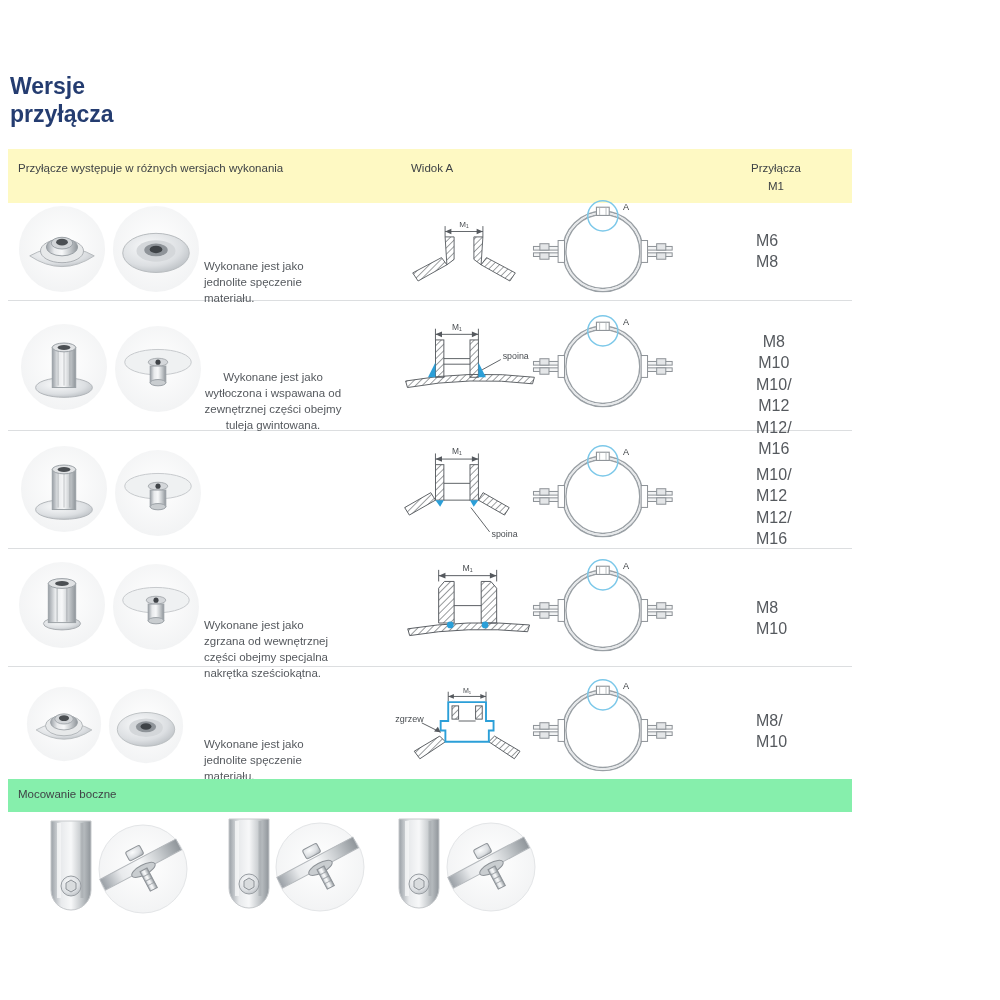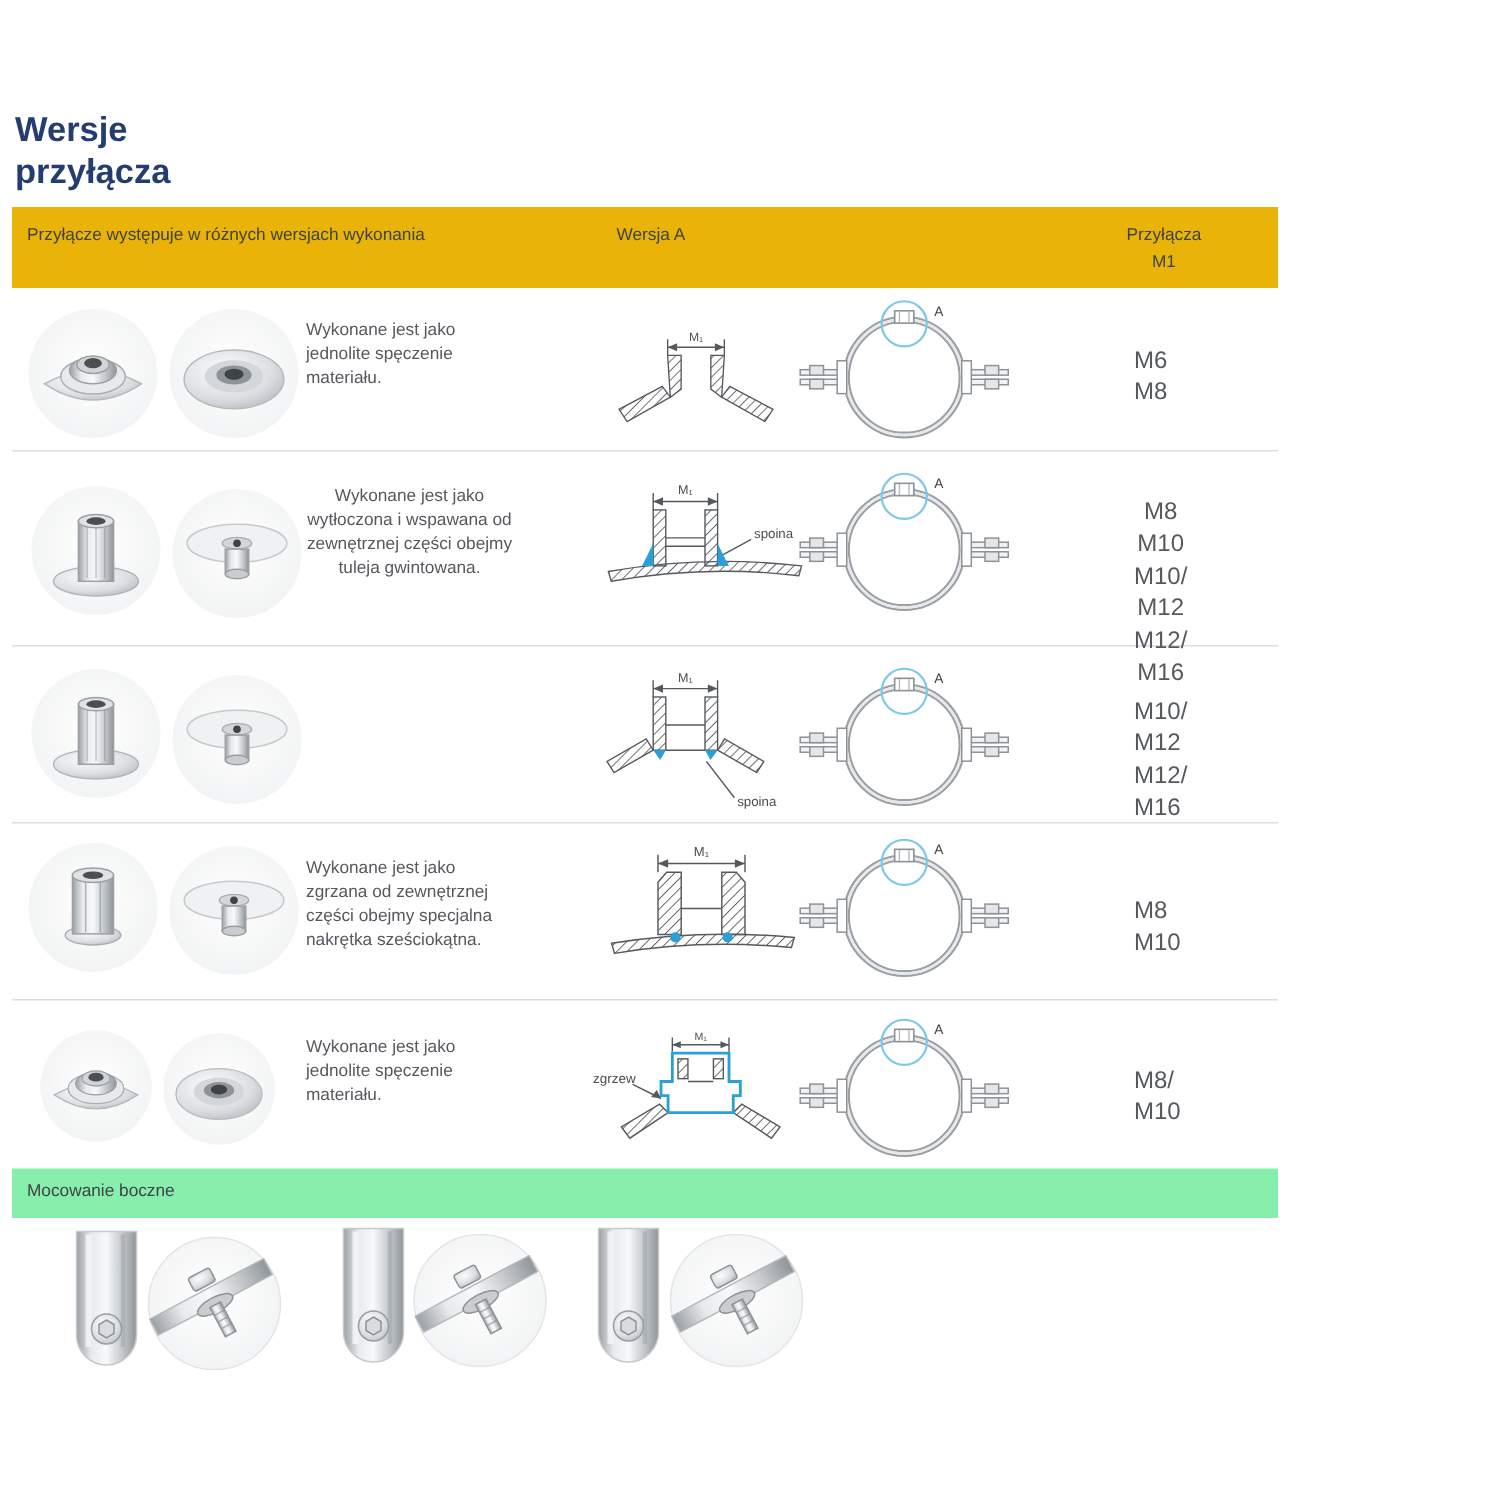--- a/index.html
+++ b/index.html
@@ -2,36 +2,36 @@
 <html><head>
 <meta charset="utf-8">
 <style>
   html,body{margin:0;padding:0;background:#ffffff;}
   body{font-family:"Liberation Sans",sans-serif;color:#55595e;}
   .page{position:relative;width:852px;height:1000px;background:#ffffff;overflow:hidden;}
 
   .title{position:absolute;left:10px;top:72px;margin:0;font-size:23px;line-height:1.22;
          font-weight:bold;color:#243c70;}
 
-  .theader{position:absolute;left:8px;top:138px;width:984px;height:54px;background:#eab308;
+  .theader{position:absolute;left:8px;top:149px;width:984px;height:54px;background:#fef9c3;
            font-size:11.5px;color:#3f4346;}
   .th{position:absolute;top:13px;}
   .th.intro{left:10px;}
   .th.view{left:403px;}
   .th.thread{left:712px;width:112px;text-align:center;line-height:1.6;top:10px;}
   .th.version{left:880px;width:128px;text-align:center;line-height:1.6;top:10px;}
 
   .rows{position:absolute;left:8px;top:192px;width:984px;}
   .row{position:relative;width:984px;border-bottom:1px solid #dcdee0;}
   .row-a{height:108px;}.row-b{height:129px;text-align:center;}.row-c{height:117px;}.row-d{height:117px;}.row-e{height:113px;}
 
   .photo{position:absolute;width:88px;height:88px;}
   .photo.small{width:76px;height:76px;}
 
-  .desc{position:absolute;left:196px;width:138px;font-size:11.5px;line-height:1.4;color:#55595e;}
+  .desc{position:absolute;left:196px;width:138px;font-size:11.5px;line-height:1.4;color:#55595e;margin-top:46px;}
 
   .xsec{position:absolute;}
   .clamp{position:absolute;left:520px;width:146px;height:104px;}
 
   .sizes{position:absolute;left:748px;font-size:16px;line-height:1.34;color:#55595e;}
 
   .vcircle{position:absolute;left:914px;width:46px;height:46px;border-radius:50%;
            background:#f2f2f3;display:flex;align-items:center;justify-content:center;
            font-size:12px;font-weight:bold;color:#3f4346;}
 
@@ -161,21 +161,21 @@
 
 <div class="page">
 
   <h1 class="title">
     <span>Wersje</span><br>
     <span>przyłącza</span>
   </h1>
 
   <div class="theader">
     <div class="th intro">Przyłącze występuje w różnych wersjach wykonania</div>
-    <div class="th view">Wersja A</div>
+    <div class="th view">Widok A</div>
     <div class="th thread">
       <div>Przyłącza</div>
       <div>M1</div>
     </div>
     <div class="th version">
       <div>Wersja</div>
       <div>przyłączy</div>
     </div>
   </div>
 
@@ -296,21 +296,21 @@
       <div class="vcircle" style="top:30px">C</div>
     </div>
 
     <div class="row row-d">
       <svg class="photo" style="left:10px;top:12px" viewBox="0 0 90 90">
           <use href="#ph-hex"></use>
         </svg>
       <svg class="photo" style="left:104px;top:14px" viewBox="0 0 90 90">
           <use href="#ph-under"></use>
         </svg>
-      <div class="desc" style="top:22px">Wykonane jest jako zgrzana od zewnętrznej części obejmy specjalna nakrętka sześciokątna.</div>
+      <div class="desc" style="top:22px">Wykonane jest jako zgrzana od wewnętrznej części obejmy specjalna nakrętka sześciokątna.</div>
       <svg class="xsec" style="left:392px;top:14px;width:145px;height:92px" viewBox="0 0 150 95">
         <path d="M8,68 Q70,58 134,64 L132,71 Q70,65 10,75 Z" fill="url(#hatch)" stroke="#55595e"></path>
         <polygon points="40,26 46,19 56,19 56,62 40,62" fill="url(#hatch)" stroke="#55595e"></polygon>
         <polygon points="100,26 94,19 84,19 84,62 100,62" fill="url(#hatch)" stroke="#55595e"></polygon>
         <line x1="56" y1="44" x2="84" y2="44" stroke="#55595e"></line>
         <circle cx="52" cy="64" r="3.5" fill="#2b9fd8"></circle>
         <circle cx="88" cy="64" r="3.5" fill="#2b9fd8"></circle>
         <g stroke="#55595e" stroke-width="1">
           <line x1="40" y1="13" x2="100" y2="13"></line>
             <line x1="40" y1="7" x2="40" y2="19"></line>

